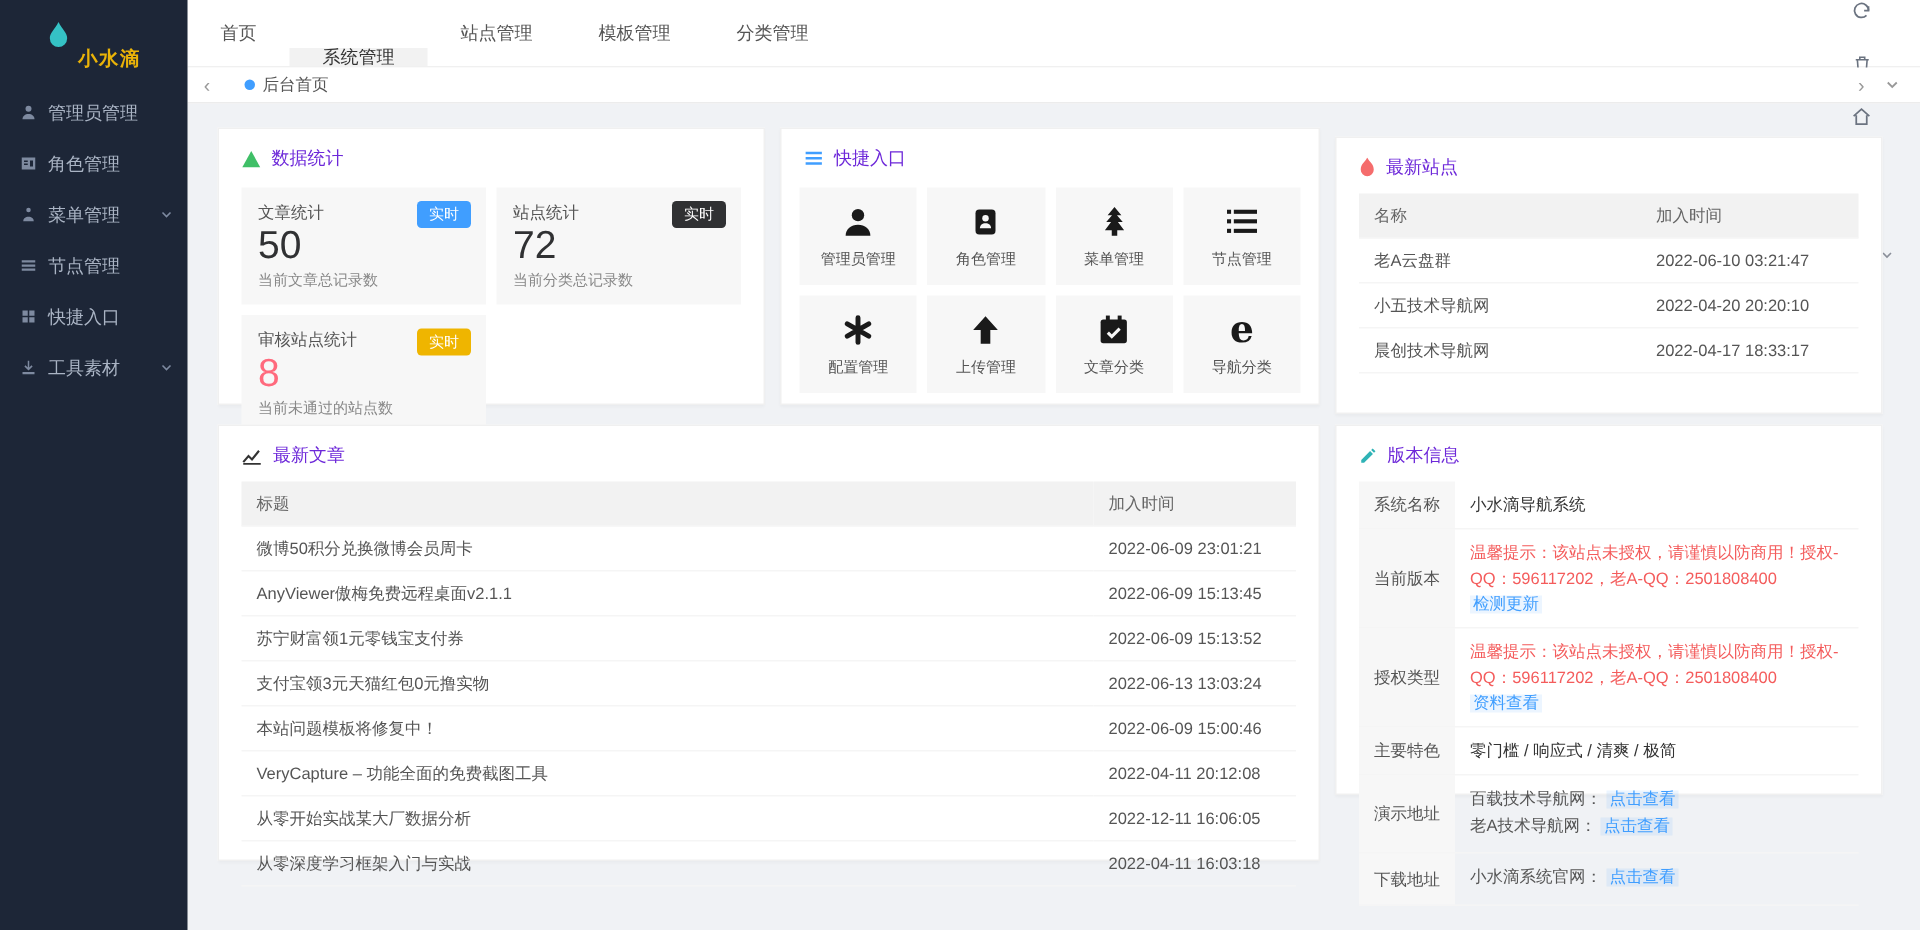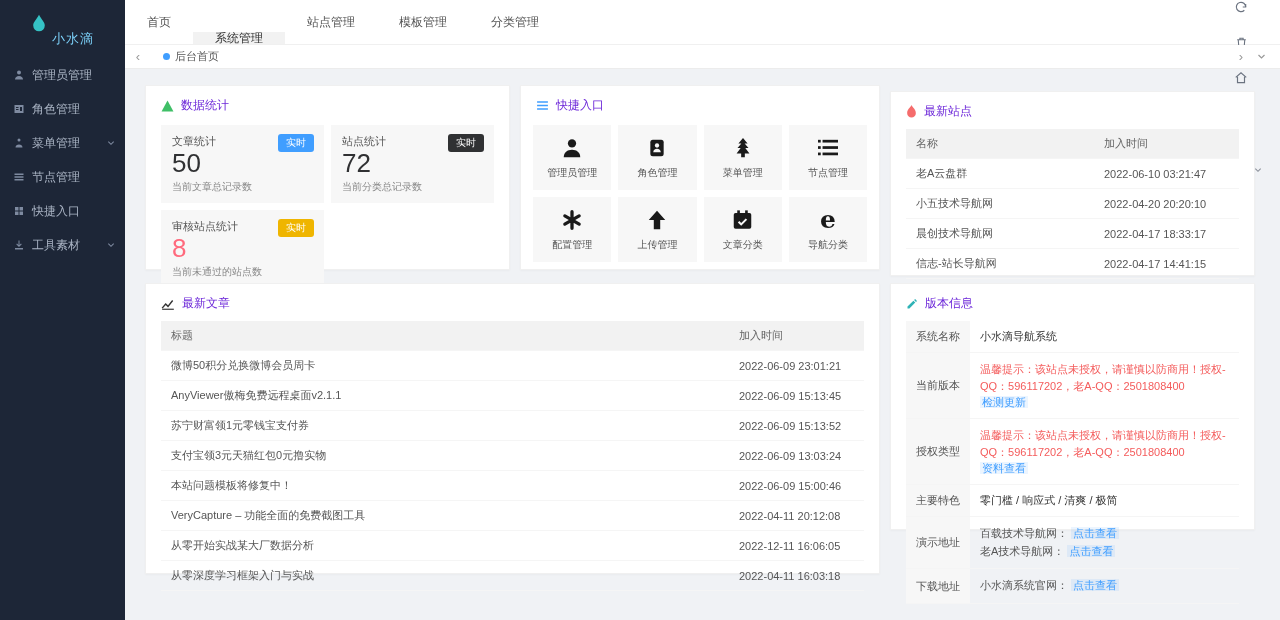--- a/index.html
+++ b/index.html
@@ -12,21 +12,21 @@
   svg { display:block; }
 
   
   .sidebar {
     position:absolute; left:0; top:0; width:125px; height:620px;
     background:#1d2637; z-index:5;
   }
   .logo {
     height:46px; display:flex; align-items:center; justify-content:center; gap:5px;
   }
-  .logo-text { color:#7dd3fc; font-size:13px; font-weight:normal; letter-spacing:1px;margin-top:31px; }
+  .logo-text { color:#eab308; font-size:13px; font-weight:bold; letter-spacing:1px;margin-top:31px; }
   .side-menu { padding-top:12px; }
   .side-item {
     height:34px; display:flex; align-items:center; gap:7px;
     padding:0 10px 0 13px; color:#aab4c4; font-size:12px; cursor:pointer;
   }
   .side-item .s-ico { color:#7e8aa0; flex:0 0 auto; }
   .side-item .s-label { flex:1 1 auto; white-space:nowrap; }
   .side-item .s-chev { color:#7e8aa0; }
 
   
@@ -411,24 +411,20 @@
           <td class="t-time">2022-06-10 03:21:47</td>
         </tr>
         <tr>
           <td>小五技术导航网</td>
           <td class="t-time">2022-04-20 20:20:10</td>
         </tr>
         <tr>
           <td>晨创技术导航网</td>
           <td class="t-time">2022-04-17 18:33:17</td>
         </tr>
-        <tr>
-          <td>信志-站长导航网</td>
-          <td class="t-time">2022-04-17 14:41:15</td>
-        </tr>
       </tbody>
     </table>
   </div>
 </div>
 
 <div class="card" id="card-articles">
   <div class="card-head">
     <span class="hd-ico">
       <svg width="14" height="12" viewBox="0 0 24 20" fill="none" stroke="#333" stroke-width="2.4">
           <path d="M2 17l6-7 4 4 8-10"></path>
@@ -453,21 +449,21 @@
         <tr>
           <td>AnyViewer傲梅免费远程桌面v2.1.1</td>
           <td class="t-time">2022-06-09 15:13:45</td>
         </tr>
         <tr>
           <td>苏宁财富领1元零钱宝支付券</td>
           <td class="t-time">2022-06-09 15:13:52</td>
         </tr>
         <tr>
           <td>支付宝领3元天猫红包0元撸实物</td>
-          <td class="t-time">2022-06-09 13:03:24</td>
+          <td class="t-time">2022-06-13 13:03:24</td>
         </tr>
         <tr>
           <td>本站问题模板将修复中！</td>
           <td class="t-time">2022-06-09 15:00:46</td>
         </tr>
         <tr>
           <td>VeryCapture – 功能全面的免费截图工具</td>
           <td class="t-time">2022-04-11 20:12:08</td>
         </tr>
         <tr>

